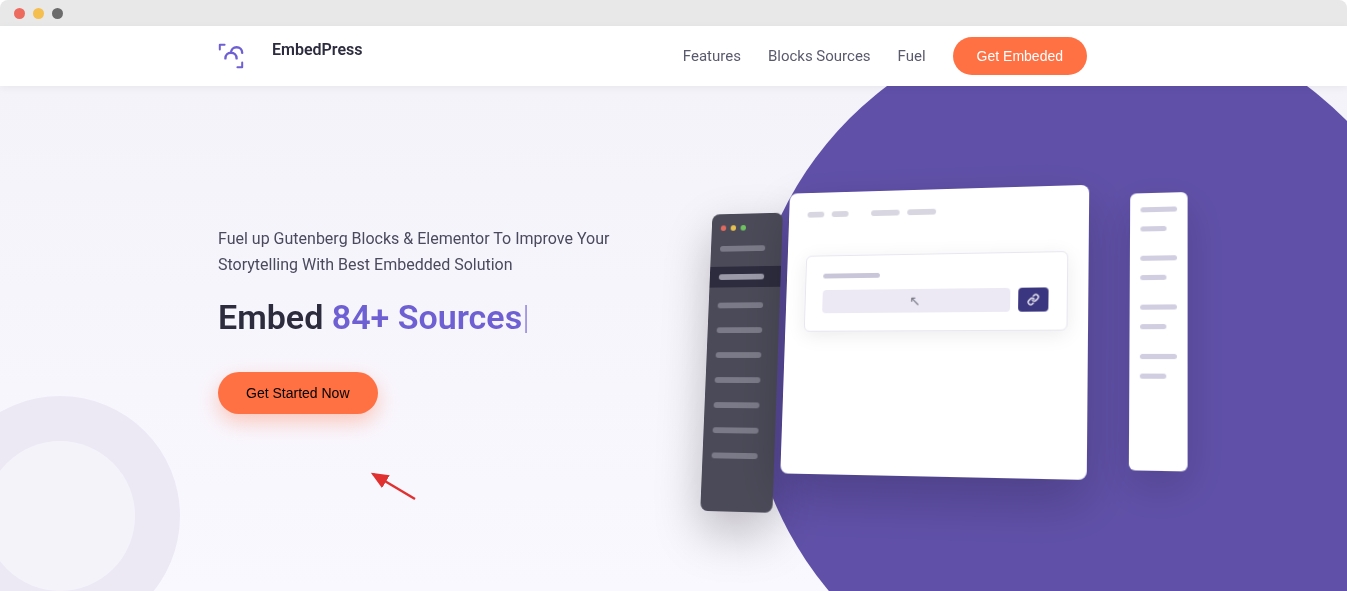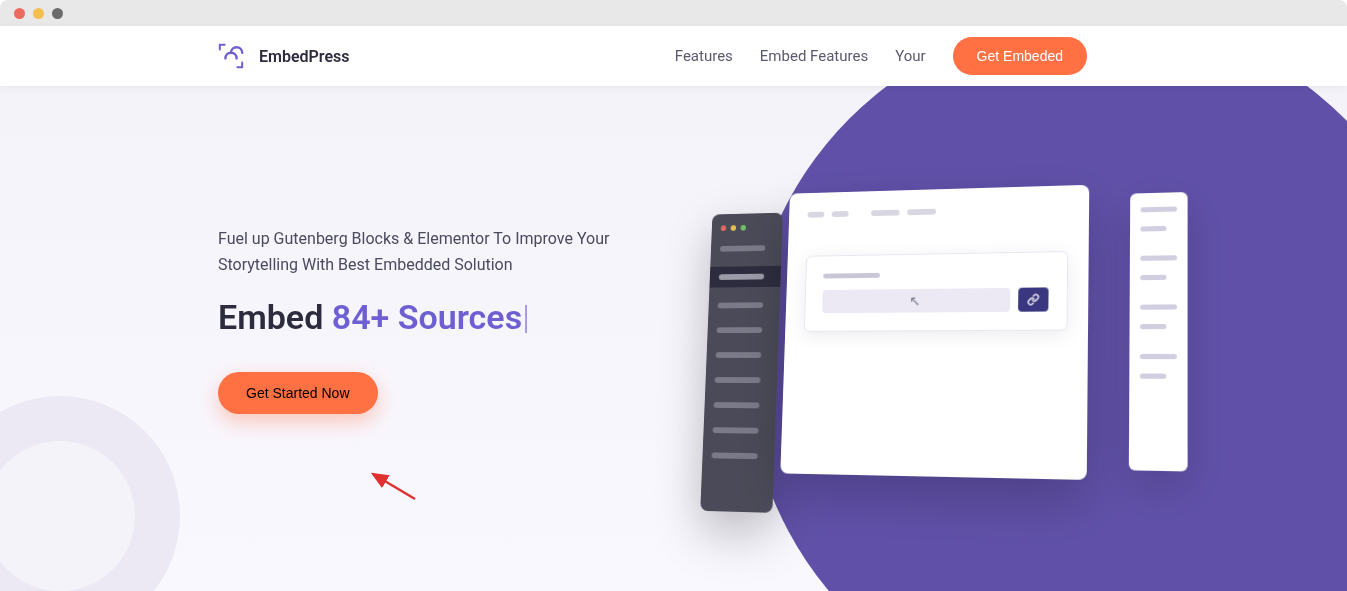--- a/index.html
+++ b/index.html
@@ -44,22 +44,22 @@
       align-items: center;
       justify-content: space-between;
       padding: 0 60px 0 215px;
       box-shadow: 0 2px 8px rgba(0,0,0,0.05);
       position: relative;
       z-index: 100;
     }
     
     .logo-section {
       display: flex;
-      align-items: center;
-      gap: 12px;
+      align-items: flex-start;
+      gap: 25px;
     }
     
     .logo-icon {
       width: 32px;
       height: 32px;
       position: relative;
     }
     
     .logo-icon svg {
       width: 100%;
@@ -377,22 +377,22 @@
         <path d="M6 6 L6 12 M6 6 L12 6" stroke="#6e5fd3" stroke-width="2.5" fill="none" stroke-linecap="round"></path>
         <path d="M34 34 L34 28 M34 34 L28 34" stroke="#6e5fd3" stroke-width="2.5" fill="none" stroke-linecap="round"></path>
         <path d="M13 23 C13 19 16 16 20 16 C24 16 27 19 27 23 M20 16 C20 12 23 9 27 9 C31 9 34 12 34 16" stroke="#6e5fd3" stroke-width="3" fill="none" stroke-linecap="round"></path>
       </svg>
     </div>
     <span class="logo-text">EmbedPress</span>
   </div>
 
   <nav class="nav">
     <a class="nav-link">Features</a>
-    <a class="nav-link">Embed Features</a>
-    <a class="nav-link">Your</a>
+    <a class="nav-link">Blocks Sources</a>
+    <a class="nav-link">Fuel</a>
     <button class="cta-button">Get Embeded</button>
   </nav>
 </header>
 
 <section class="hero">
   <div class="blob-light"></div>
   <div class="blob-purple"></div>
 
   <div class="hero-content">
     <p class="hero-subtitle">Fuel up Gutenberg Blocks &amp; Elementor To Improve Your Storytelling With Best Embedded Solution</p>

